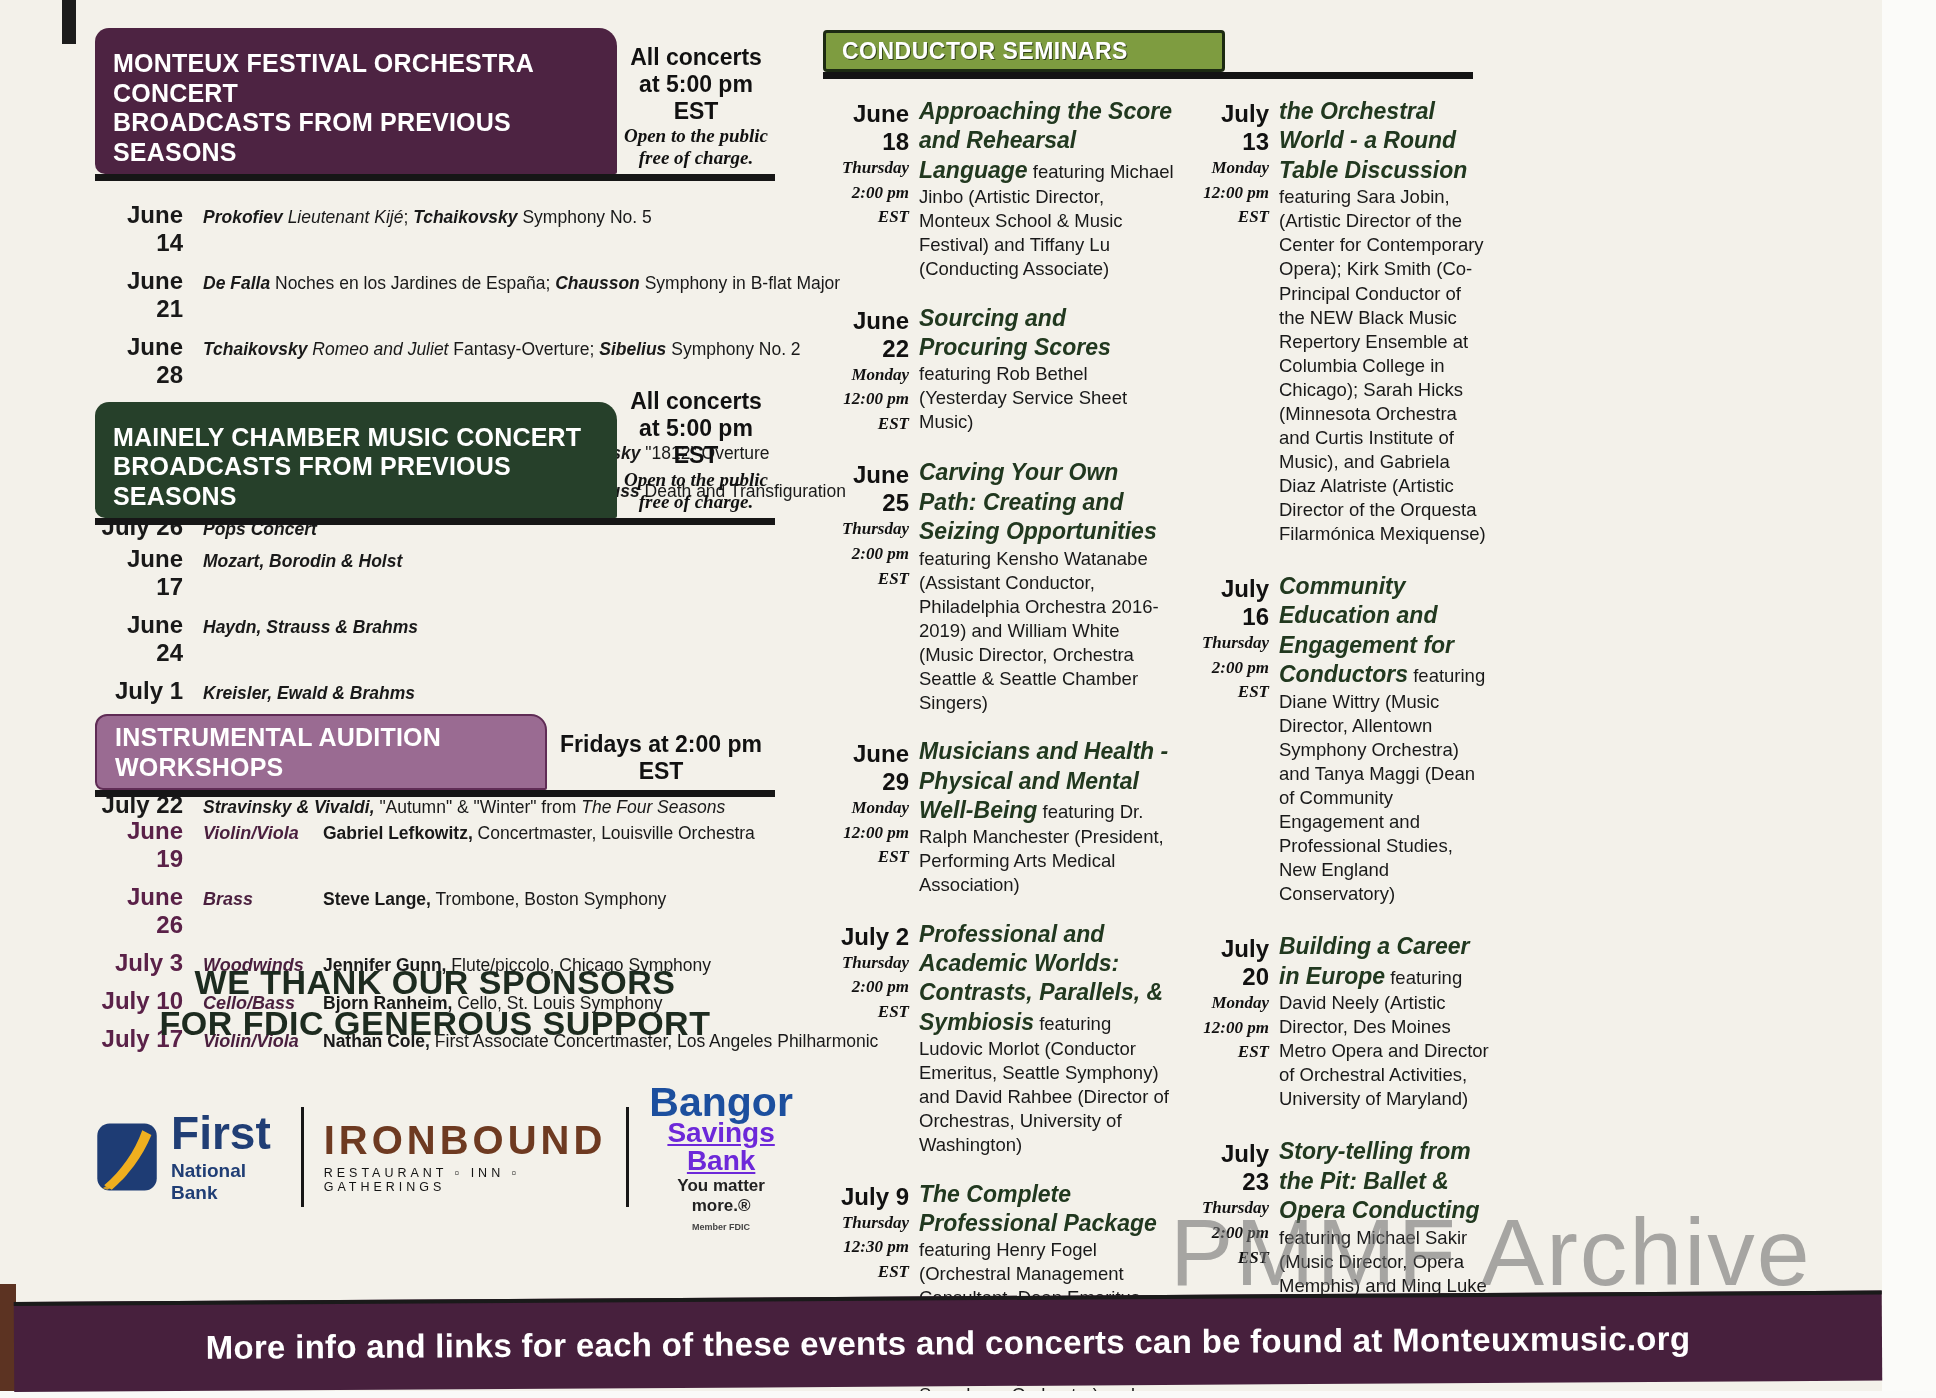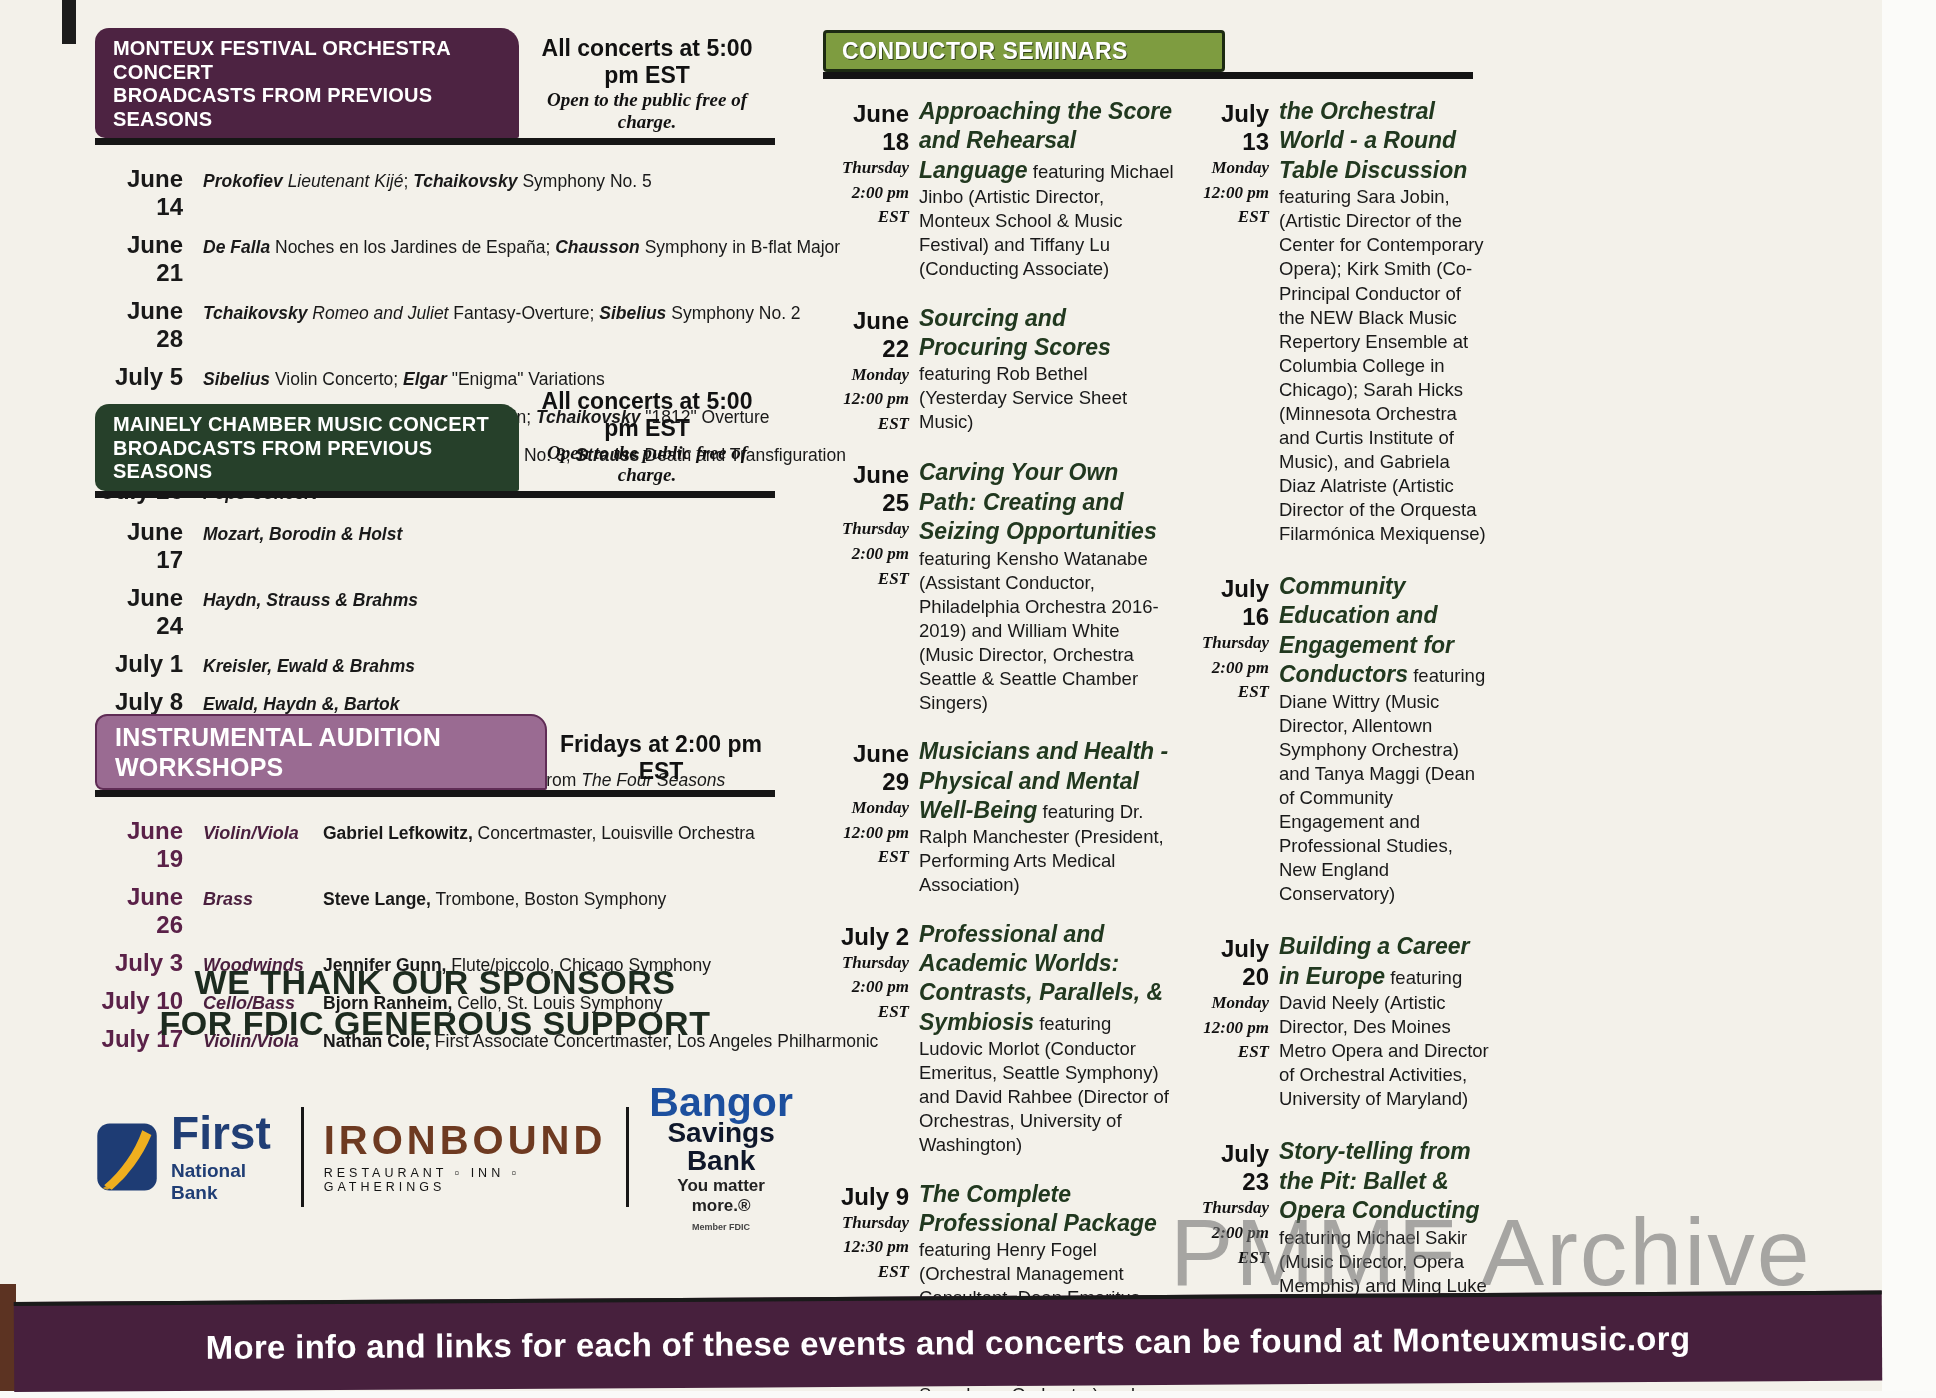--- a/index.html
+++ b/index.html
@@ -22,23 +22,23 @@
   
   .left-col { position:absolute; left:95px; top:0; width:680px; }
   section { position:absolute; left:0; width:100%; }
   #sec-orchestra { top:28px; }
   #sec-chamber   { top:388px; }
   #sec-workshops { top:714px; }
   #sec-sponsors  { top:962px; }
 
   .sec-head { display:flex; align-items:flex-end; border-bottom:7px solid #161616; }
   .bar {
-    color:#fff; font-weight:700; font-size:20px; line-height:1.18;
-    padding:9px 18px 7px; border-radius:14px 18px 2px 10px;
-    width:424px; flex-shrink:0; letter-spacing:.2px;
+    color:#fff; font-weight:700; font-size:25px; line-height:1.18;
+    padding:21px 18px 7px; border-radius:14px 18px 2px 10px;
+    width:522px; flex-shrink:0; letter-spacing:.2px;
   }
   .bar.maroon { background:#4d2342; }
   .bar.green  { background:#26402a; }
   .bar.mauve  { background:#9a6b92; border:2px solid #5f2c55; width:452px; font-size:25px; padding:7px 18px 6px; border-radius:12px 16px 2px 8px;}
   .note { flex:1; text-align:center; padding:0 4px 5px; }
   .note-bold { font-weight:700; font-size:23px; color:#111; }
   .note-italic { font-family:"Liberation Serif", serif; font-style:italic; font-weight:600; font-size:19px; color:#111; }
 
   .rows { margin-top:20px; }
   .c-row { display:flex; align-items:baseline; margin-bottom:10px; }
@@ -55,21 +55,21 @@
   .sponsor-heading { text-align:center; font-weight:800; font-size:34px; line-height:1.2; color:#1d2b1f; letter-spacing:.5px; }
   .logos { display:flex; align-items:center; margin-top:38px; }
   .logo-divider { width:3px; height:100px; background:#161616; margin:0 20px; flex-shrink:0; }
   .logo-first { display:flex; align-items:center; gap:12px; }
   .first-name { font-weight:800; font-size:46px; color:#203e75; line-height:1; }
   .first-sub  { font-weight:700; font-size:19px; color:#203e75; margin-top:4px; }
   .ironbound-name { font-weight:700; font-size:40px; color:#6e3a21; letter-spacing:4px; line-height:1; }
   .ironbound-sub  { font-size:12.5px; letter-spacing:4px; color:#141414; margin-top:6px; font-weight:400; }
   .logo-bangor { text-align:center; }
   .bangor-1 { font-weight:800; font-size:41px; color:#1c4f9e; line-height:1; }
-  .bangor-2 { font-weight:800; font-size:28px; color:#0f172a; line-height:1; margin-top:-4px; }
+  .bangor-2 { font-weight:800; font-size:28px; color:#6d28d9; line-height:1; margin-top:-4px;text-decoration:underline; }
   .bangor-tag { font-weight:800; font-size:17px; color:#222; margin-top:1px; }
   .bangor-fdic { font-size:9px; color:#444; margin-top:6px; font-weight:700; }
 
   
   #seminars { position:absolute; left:823px; top:30px; width:650px; }
   .sem-head { display:flex; align-items:flex-end; border-bottom:7px solid #141414; }
   .sem-bar {
     background:#7e9c40; border:3px solid #1c2a12; border-radius:4px;
     color:#fff; font-weight:800; font-size:23px; letter-spacing:.5px;
     padding:5px 16px 4px; width:402px; text-shadow:1px 1px 0 rgba(30,42,18,.8);

